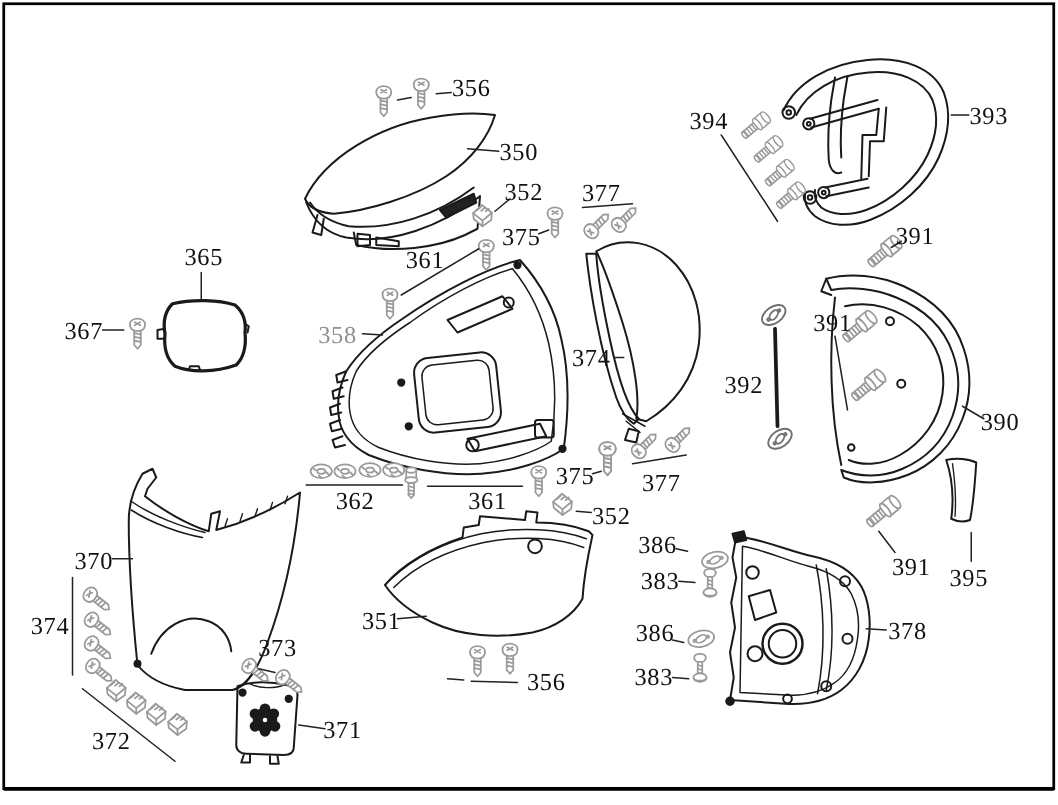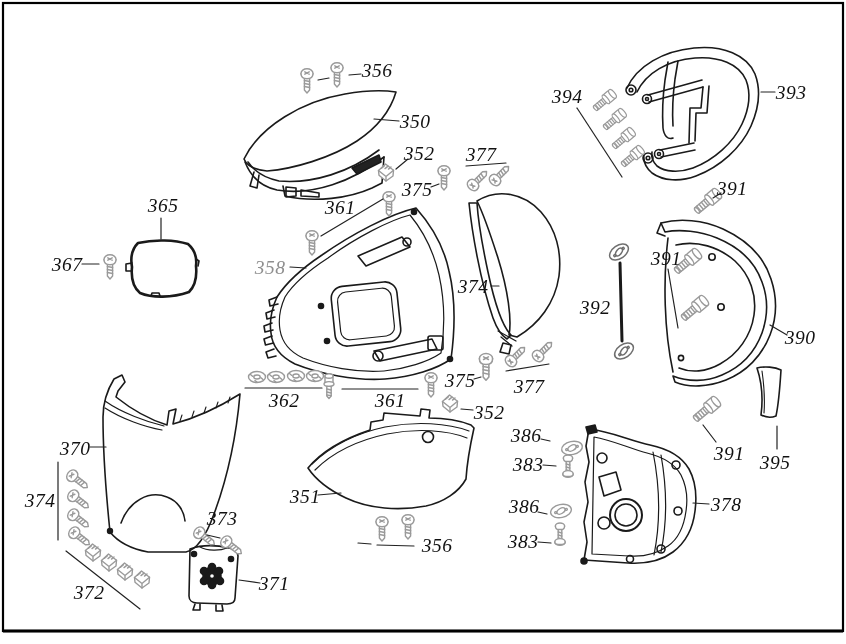--- a/index.html
+++ b/index.html
@@ -2,21 +2,20 @@
 <html><head>
 <meta charset="utf-8">
 <style>
   html,body{margin:0;padding:0;background:#ffffff;}
   .stage{
     position:relative;
     width:846px;height:644px;
     background:#ffffff;
     overflow:hidden;
     font-family:"Liberation Serif","DejaVu Serif",serif;
-    font-style:italic;
   }
   svg{display:block;}
   text.lbl{
     font-family:"Liberation Serif","DejaVu Serif",serif;
     font-size:19.5px;
     letter-spacing:0.5px;
     fill:#111111;
   }
   text.lbl.muted{fill:#8f8f8f;}
 </style>

